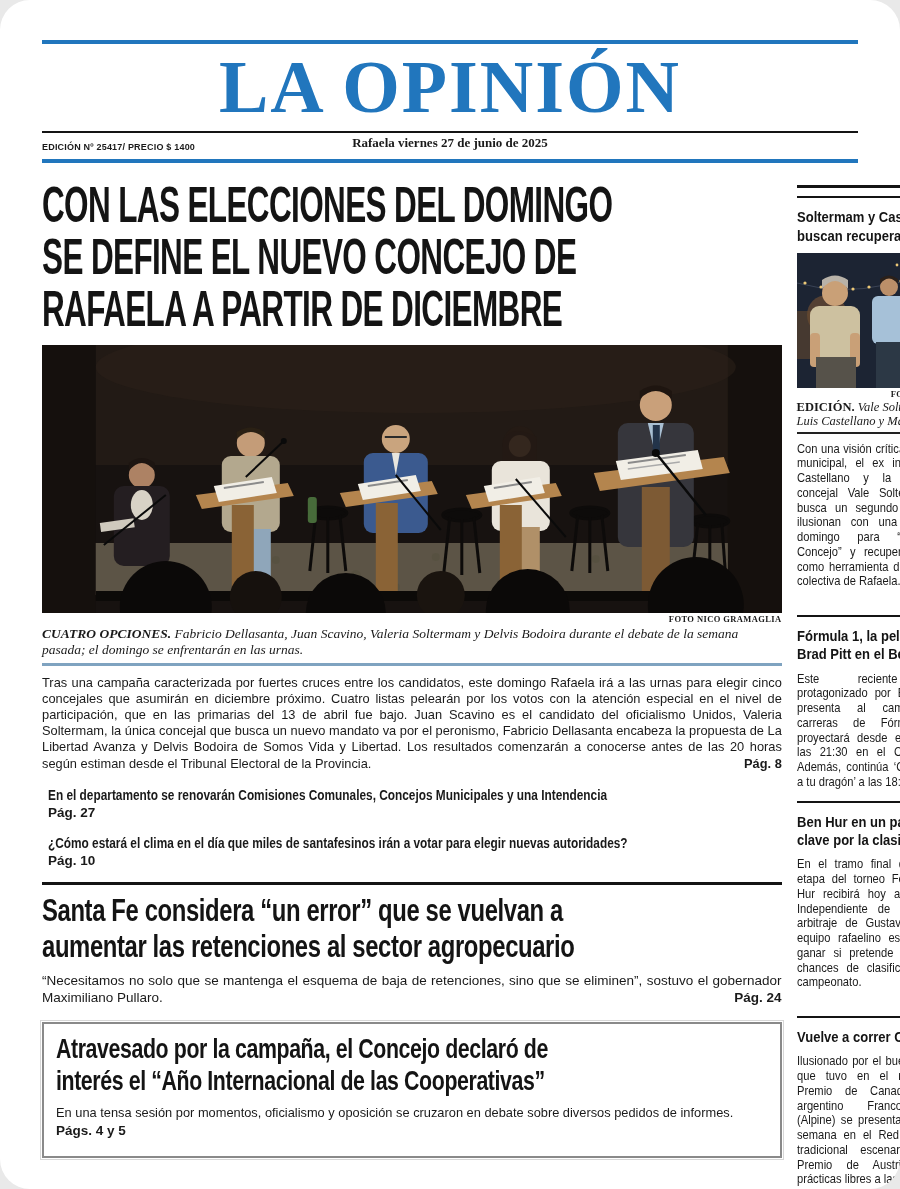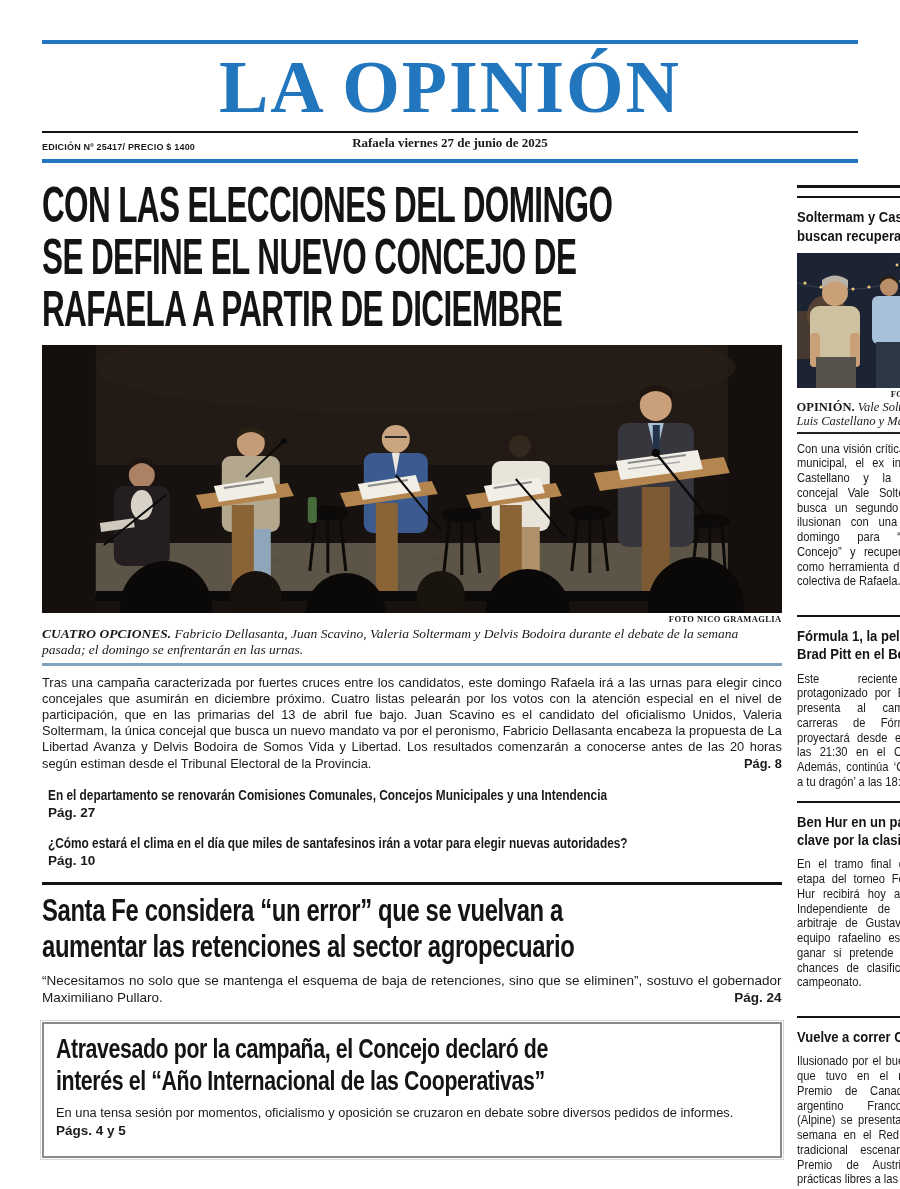--- a/index.html
+++ b/index.html
@@ -1,21 +1,21 @@
 <!DOCTYPE html>
 <html lang="es"><head>
 <meta charset="utf-8">
 <title>LA OPINIÓN</title>
 <style>
   html,body{margin:0;padding:0;background:#e9e9e9;}
   .page{
     width:900px;height:1189px;margin:0 auto;background:#fff;
     box-sizing:border-box;padding:40px 42px 0 42px;
     font-family:"Liberation Sans",sans-serif;color:#1a1a1a;
-    position:relative;overflow:hidden;
+    position:relative;overflow:hidden;border-radius:30px;
   }
   .rule-blue{height:4px;background:#2176bd;}
   .masthead{
     text-align:center;font-family:"Liberation Serif",serif;font-weight:bold;
     font-size:74px;line-height:1.18;color:#2176bd;letter-spacing:2px;margin:0;
   }
   .edition-bar{border-top:2px solid #141414;position:relative;padding:3px 0 5px 0;}
   .edition-info{font-size:9px;font-weight:bold;letter-spacing:.2px;}
   .issue-date{
     position:absolute;left:0;right:0;top:2px;text-align:center;
@@ -358,21 +358,21 @@
               <rect x="126" y="96" width="16" height="5" fill="#b35548"></rect>
               <rect x="126" y="106" width="16" height="5" fill="#b35548"></rect>
               <rect x="126" y="116" width="16" height="5" fill="#b35548"></rect>
               <rect x="126" y="126" width="16" height="5" fill="#b35548"></rect>
             </g>
             <rect x="148" y="70" width="9" height="26" rx="4" fill="#5b80a5" transform="rotate(18 148 70)"></rect>
           </g>
         </svg>
 
         <div class="credit">FOTO PRENSA V.S.</div>
-        <p class="sb-caption"><span class="cap-label">OPINIÓN.</span><span> Vale Soltermam,
+        <p class="sb-caption"><span class="cap-label">EDICIÓN.</span><span> Vale Soltermam,
 Luis Castellano y Maxi Postovit.</span></p>
         <div class="sb-caption-rule"></div>
 
         <div class="clip">
             <p class="sb-body cx">Con una visión crítica de la gestión municipal, el ex intendente Luis Castellano y la candidata a concejal Vale Soltermam, quien busca un segundo mandato, se ilusionan con una victoria este domingo para “equilibrar el Concejo” y recuperar el diálogo como herramienta de construcción colectiva de Rafaela.</p>
           </div>
         <div class="sb-pref">Pág. 9</div>
       </div>
 
       <div class="sep"></div>

